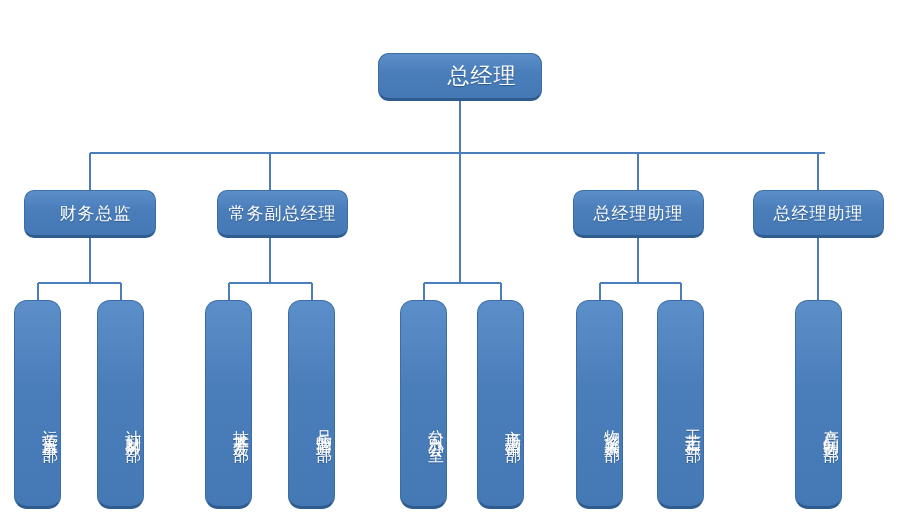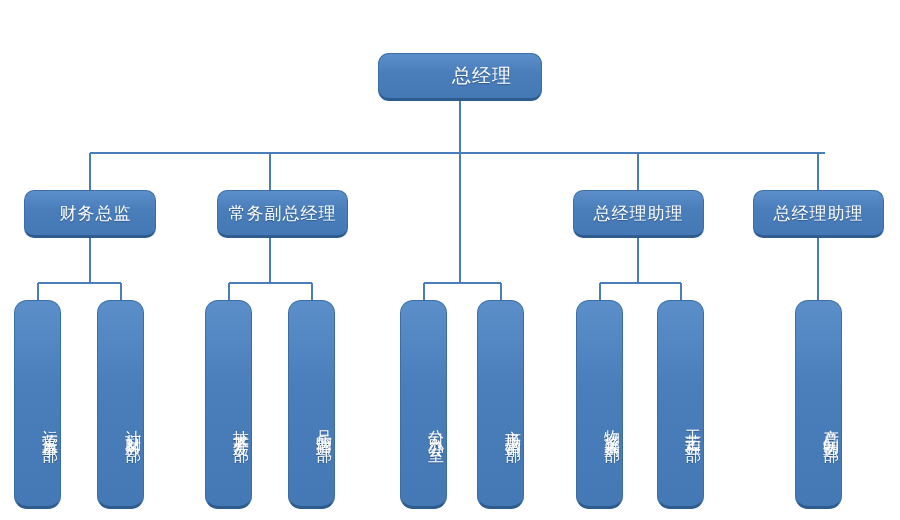--- a/index.html
+++ b/index.html
@@ -32,21 +32,21 @@
     border-bottom: 3px solid #2f5c8f;
     color: #ffffff;
     display: flex;
     align-items: center;
     justify-content: center;
     text-align: center;
     letter-spacing: 1px;
     text-shadow: 0 1px 1px rgba(20,45,75,0.45);
   }
   .node.level-1 {
-    font-size: 19px;
+    font-size: 22px;
     border-radius: 11px;
     padding-left: 44px;
   }
   .node.level-2 {
     font-size: 17px;
     border-radius: 10px;
   }
   .node.leaf {
     font-size: 16px;
     border-radius: 13px;

